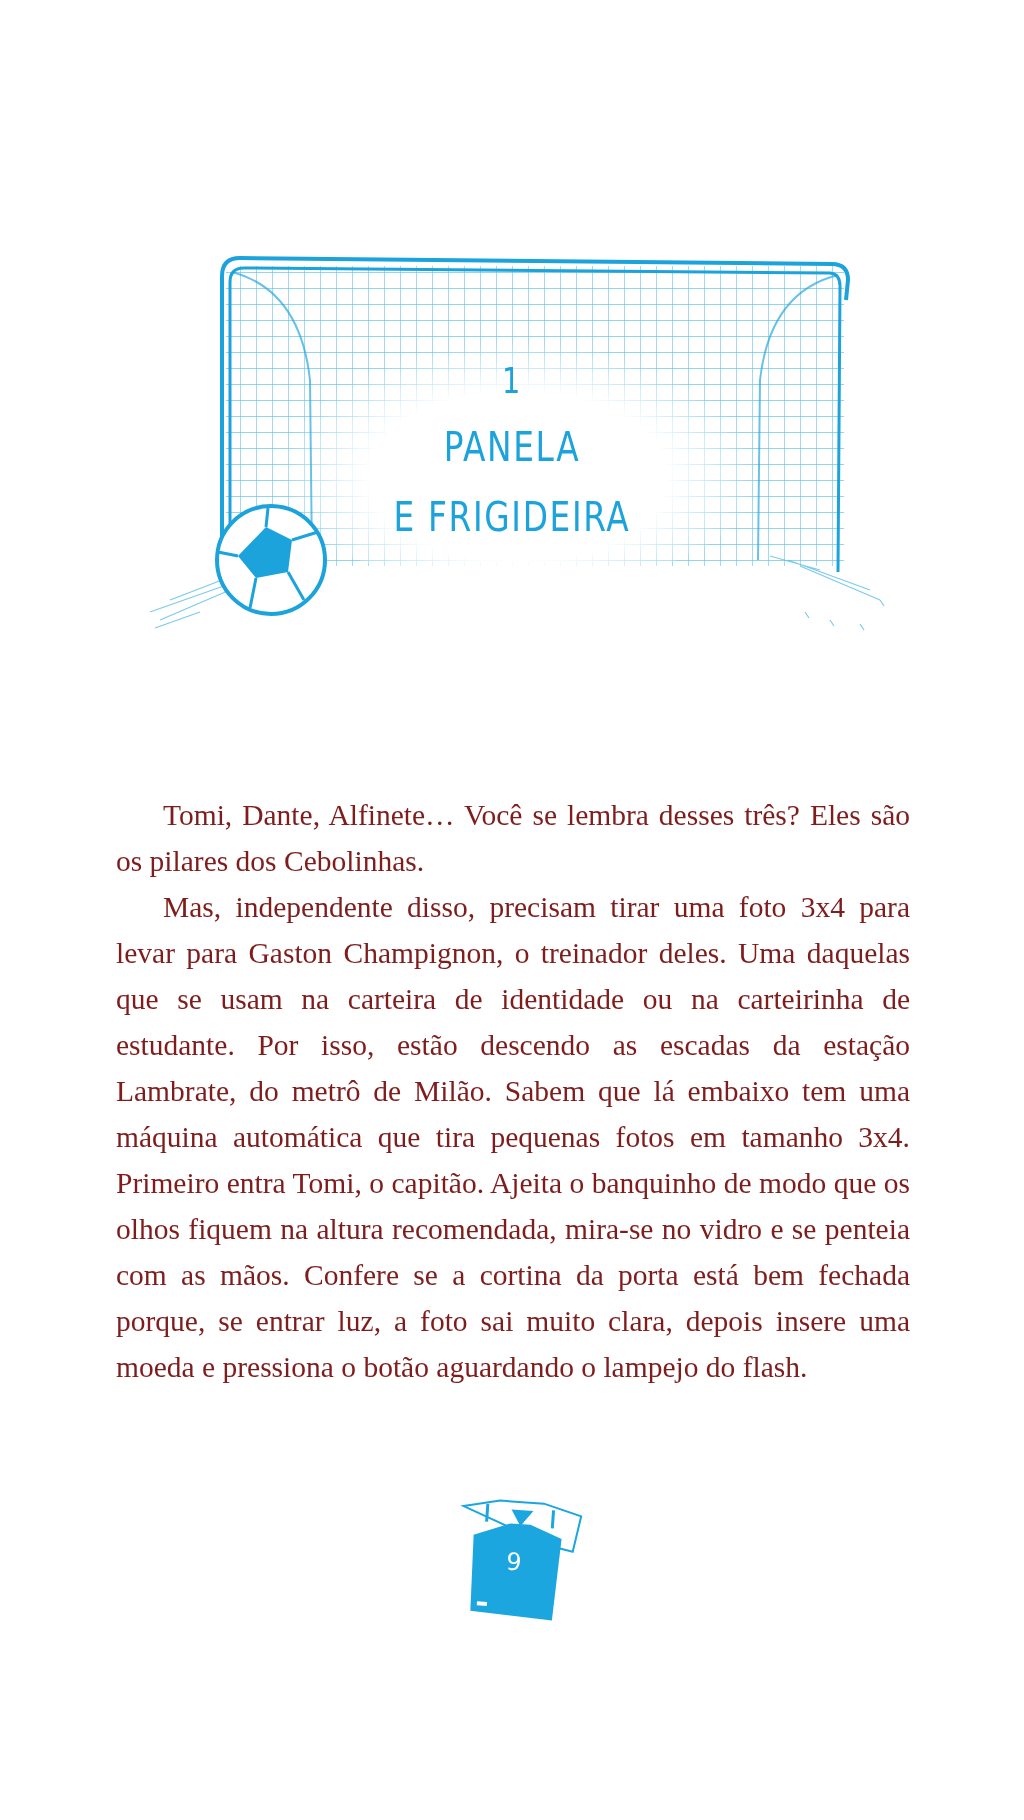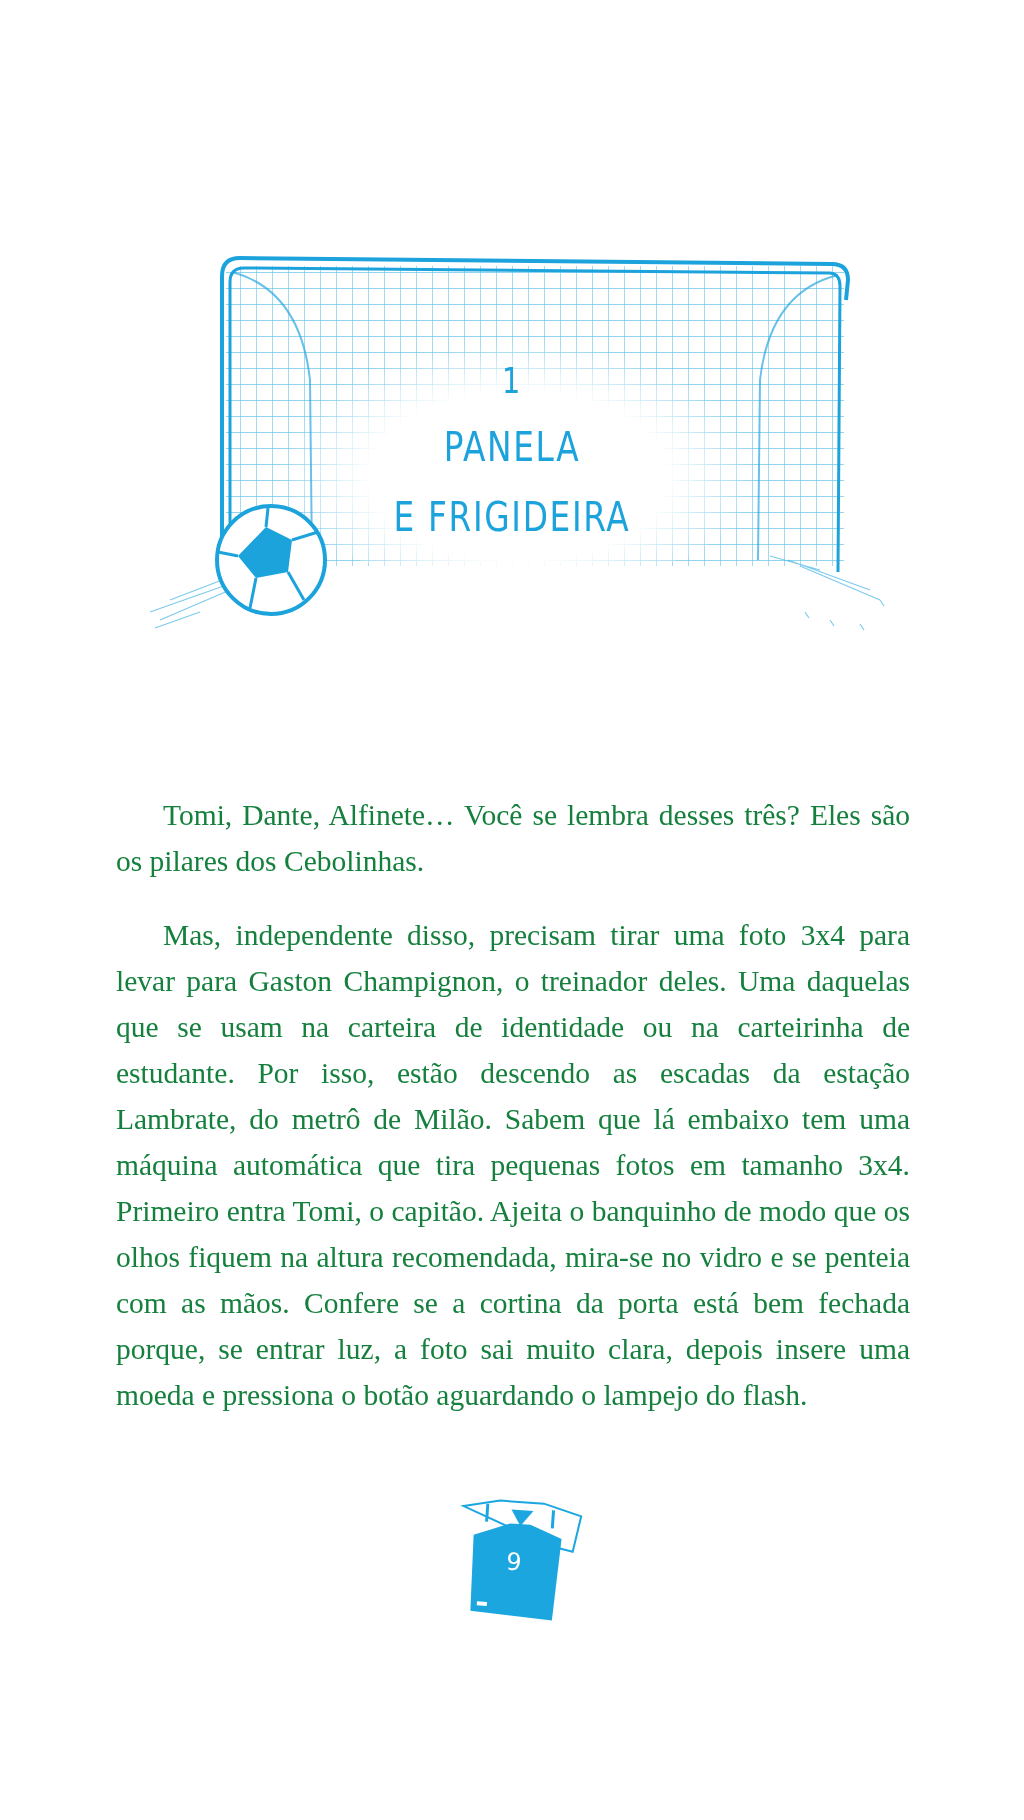--- a/index.html
+++ b/index.html
@@ -10,25 +10,25 @@
     position:absolute; left:0; width:1024px; text-align:center;
     font-family:"DejaVu Sans", sans-serif; color:#1ca3dc; font-weight:normal;
     letter-spacing:2px;
   }
   .ch-num { top:360px; font-size:36px; transform:scaleX(0.8); }
   .ch-line1 { top:424px; font-size:40px; transform:scaleX(0.82); }
   .ch-line2 { top:494px; font-size:40px; transform:scaleX(0.82); }
   .body-text {
     position:absolute; left:116px; top:792px; width:794px;
     font-family:"Liberation Serif", "DejaVu Serif", serif;
-    font-size:29.5px; line-height:46px; color:#15803d;
+    font-size:29.5px; line-height:46px; color:#7f1d1d;
     text-align:justify;
   }
   .body-text p { margin:0; text-indent:47px; }
-  .body-text p.last { text-align-last:left;margin-top:28px; }
+  .body-text p.last { text-align-last:left; }
   .jersey { position:absolute; left:452px; top:1496px; width:132px; height:128px; }
   .jersey-num {
     position:absolute; left:500px; top:1548px; width:28px; text-align:center;
     font-family:"DejaVu Sans", sans-serif; font-size:24px; color:#ffffff;
     transform:rotate(4deg);
   }
 </style>
 </head>
 <body>
 

